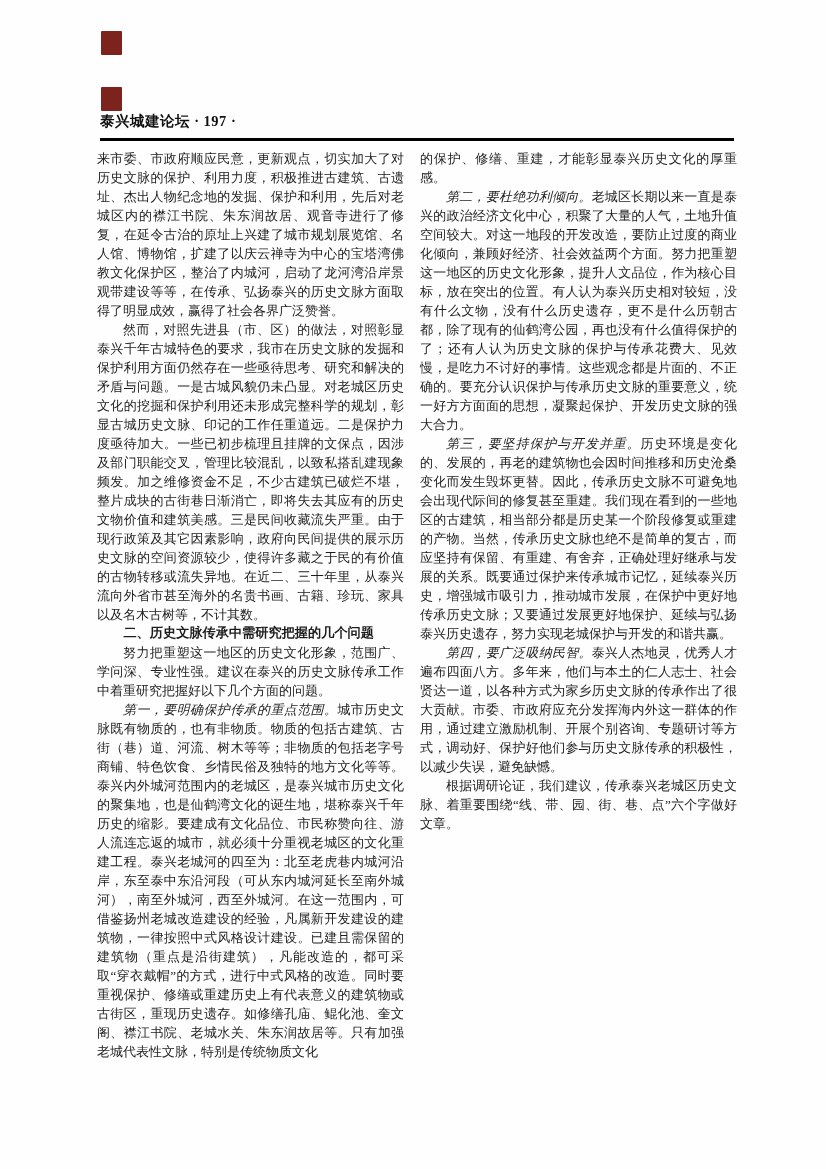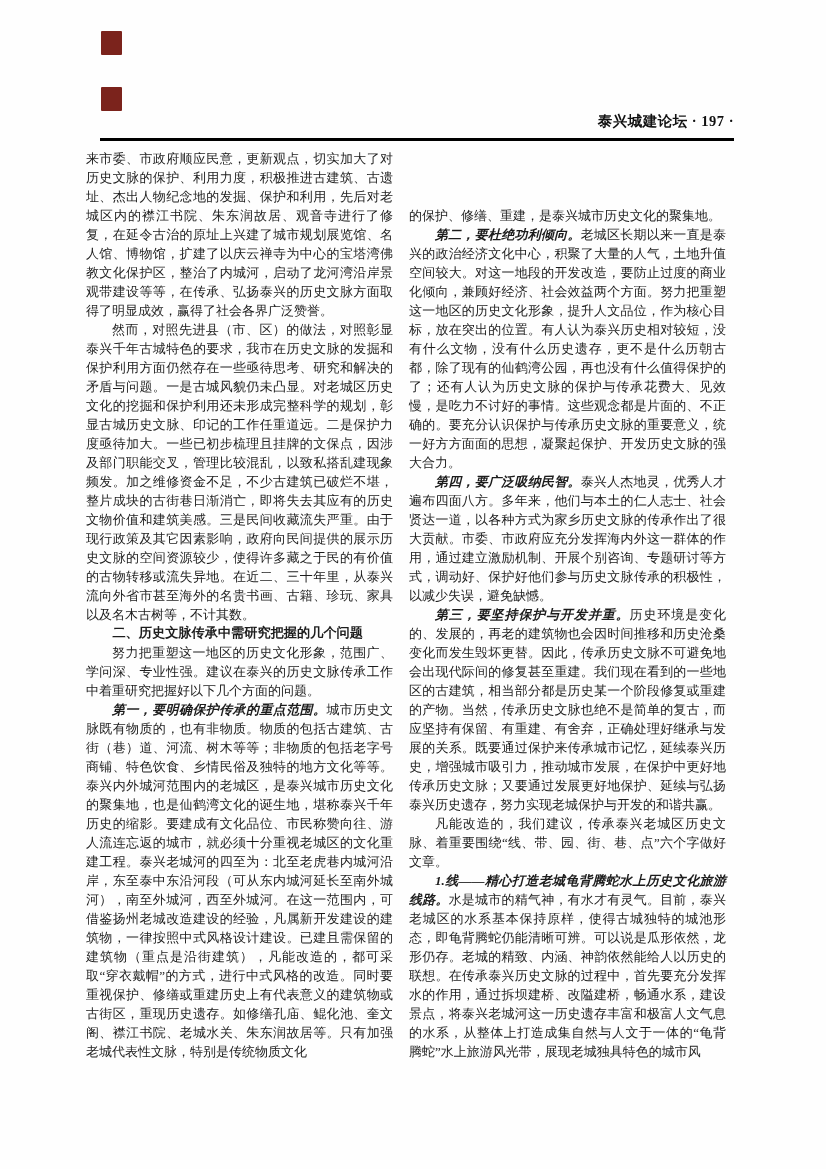--- a/index.html
+++ b/index.html
@@ -25,61 +25,58 @@
     background: #7b231c;
     border-radius: 1px;
   }
   .stamp.one { left: 101px; top: 31px; }
   .stamp.two { left: 101px; top: 87px; }
   .running-head {
     position: absolute;
     top: 112px;
     left: 100px;
     width: 634px;
-    text-align: right;
     font-size: 14.5px;
     font-weight: bold;
     letter-spacing: 0.5px;
     color: #111;
   }
   .head-rule {
     position: absolute;
     top: 138px;
     left: 100px;
     width: 634px;
     height: 3px;
     background: #000;
   }
   .body-columns {
     position: absolute;
     top: 149px;
-    left: 86px;
+    left: 97px;
     width: 640px;
     display: flex;
     gap: 16px;
-    align-items: flex-end;
   }
   .col {
     font-size: 13px;
     line-height: 19px;
     text-align: justify;
     color: #1c1c1c;
   }
   .col.left  { width: 307px; }
   .col.right { width: 317px; }
   .para { text-indent: 2em; margin: 0; }
   .para.noindent { text-indent: 0; }
   .para.heading {
     font-family: Liberation Mono, monospace;
     font-weight: bold;
     font-size: 13.2px;
   }
   .lead {
     font-style: italic;
-    font-weight: bold;
   }
 </style>
 </head>
 <body>
 
 <div class="page">
 
   <div class="stamp one"></div>
   <div class="stamp two"></div>
 
@@ -89,22 +86,21 @@
 
   <div class="body-columns">
     <div class="col left" id="col-left">
         <p class="para body noindent">来市委、市政府顺应民意，更新观点，切实加大了对历史文脉的保护、利用力度，积极推进古建筑、古遗址、杰出人物纪念地的发掘、保护和利用，先后对老城区内的襟江书院、朱东润故居、观音寺进行了修复，在延令古治的原址上兴建了城市规划展览馆、名人馆、博物馆，扩建了以庆云禅寺为中心的宝塔湾佛教文化保护区，整治了内城河，启动了龙河湾沿岸景观带建设等等，在传承、弘扬泰兴的历史文脉方面取得了明显成效，赢得了社会各界广泛赞誉。</p>
         <p class="para body">然而，对照先进县（市、区）的做法，对照彰显泰兴千年古城特色的要求，我市在历史文脉的发掘和保护利用方面仍然存在一些亟待思考、研究和解决的矛盾与问题。一是古城风貌仍未凸显。对老城区历史文化的挖掘和保护利用还未形成完整科学的规划，彰显古城历史文脉、印记的工作任重道远。二是保护力度亟待加大。一些已初步梳理且挂牌的文保点，因涉及部门职能交叉，管理比较混乱，以致私搭乱建现象频发。加之维修资金不足，不少古建筑已破烂不堪，整片成块的古街巷日渐消亡，即将失去其应有的历史文物价值和建筑美感。三是民间收藏流失严重。由于现行政策及其它因素影响，政府向民间提供的展示历史文脉的空间资源较少，使得许多藏之于民的有价值的古物转移或流失异地。在近二、三十年里，从泰兴流向外省市甚至海外的名贵书画、古籍、珍玩、家具以及名木古树等，不计其数。</p>
         <p class="para heading">二、历史文脉传承中需研究把握的几个问题</p>
         <p class="para body">努力把重塑这一地区的历史文化形象，范围广、学问深、专业性强。建议在泰兴的历史文脉传承工作中着重研究把握好以下几个方面的问题。</p>
         <p class="para body"><span class="lead">第一，要明确保护传承的重点范围。</span>城市历史文脉既有物质的，也有非物质。物质的包括古建筑、古街（巷）道、河流、树木等等；非物质的包括老字号商铺、特色饮食、乡情民俗及独特的地方文化等等。泰兴内外城河范围内的老城区，是泰兴城市历史文化的聚集地，也是仙鹤湾文化的诞生地，堪称泰兴千年历史的缩影。要建成有文化品位、市民称赞向往、游人流连忘返的城市，就必须十分重视老城区的文化重建工程。泰兴老城河的四至为：北至老虎巷内城河沿岸，东至泰中东沿河段（可从东内城河延长至南外城河），南至外城河，西至外城河。在这一范围内，可借鉴扬州老城改造建设的经验，凡属新开发建设的建筑物，一律按照中式风格设计建设。已建且需保留的建筑物（重点是沿街建筑），凡能改造的，都可采取“穿衣戴帽”的方式，进行中式风格的改造。同时要重视保护、修缮或重建历史上有代表意义的建筑物或古街区，重现历史遗存。如修缮孔庙、鲲化池、奎文阁、襟江书院、老城水关、朱东润故居等。只有加强老城代表性文脉，特别是传统物质文化</p>
       </div>
     <div class="col right" id="col-right">
-        <p class="para body noindent">的保护、修缮、重建，是泰兴城市历史文化的聚集地。</p>
+        <p class="para body noindent">的保护、修缮、重建，才能彰显泰兴历史文化的厚重感。</p>
         <p class="para body"><span class="lead">第二，要杜绝功利倾向。</span>老城区长期以来一直是泰兴的政治经济文化中心，积聚了大量的人气，土地升值空间较大。对这一地段的开发改造，要防止过度的商业化倾向，兼顾好经济、社会效益两个方面。努力把重塑这一地区的历史文化形象，提升人文品位，作为核心目标，放在突出的位置。有人认为泰兴历史相对较短，没有什么文物，没有什么历史遗存，更不是什么历朝古都，除了现有的仙鹤湾公园，再也没有什么值得保护的了；还有人认为历史文脉的保护与传承花费大、见效慢，是吃力不讨好的事情。这些观念都是片面的、不正确的。要充分认识保护与传承历史文脉的重要意义，统一好方方面面的思想，凝聚起保护、开发历史文脉的强大合力。</p>
+        <p class="para body"><span class="lead">第三，要坚持保护与开发并重。</span>历史环境是变化的、发展的，再老的建筑物也会因时间推移和历史沧桑变化而发生毁坏更替。因此，传承历史文脉不可避免地会出现代际间的修复甚至重建。我们现在看到的一些地区的古建筑，相当部分都是历史某一个阶段修复或重建的产物。当然，传承历史文脉也绝不是简单的复古，而应坚持有保留、有重建、有舍弃，正确处理好继承与发展的关系。既要通过保护来传承城市记忆，延续泰兴历史，增强城市吸引力，推动城市发展，在保护中更好地传承历史文脉；又要通过发展更好地保护、延续与弘扬泰兴历史遗存，努力实现老城保护与开发的和谐共赢。</p>
         <p class="para body"><span class="lead">第四，要广泛吸纳民智。</span>泰兴人杰地灵，优秀人才遍布四面八方。多年来，他们与本土的仁人志士、社会贤达一道，以各种方式为家乡历史文脉的传承作出了很大贡献。市委、市政府应充分发挥海内外这一群体的作用，通过建立激励机制、开展个别咨询、专题研讨等方式，调动好、保护好他们参与历史文脉传承的积极性，以减少失误，避免缺憾。</p>
-        <p class="para body"><span class="lead">第三，要坚持保护与开发并重。</span>历史环境是变化的、发展的，再老的建筑物也会因时间推移和历史沧桑变化而发生毁坏更替。因此，传承历史文脉不可避免地会出现代际间的修复甚至重建。我们现在看到的一些地区的古建筑，相当部分都是历史某一个阶段修复或重建的产物。当然，传承历史文脉也绝不是简单的复古，而应坚持有保留、有重建、有舍弃，正确处理好继承与发展的关系。既要通过保护来传承城市记忆，延续泰兴历史，增强城市吸引力，推动城市发展，在保护中更好地传承历史文脉；又要通过发展更好地保护、延续与弘扬泰兴历史遗存，努力实现老城保护与开发的和谐共赢。</p>
-        <p class="para body">凡能改造的，我们建议，传承泰兴老城区历史文脉、着重要围绕“线、带、园、街、巷、点”六个字做好文章。</p>
-        <p class="para body"><span class="lead">1.线——精心打造老城龟背腾蛇水上历史文化旅游线路。</span>水是城市的精气神，有水才有灵气。目前，泰兴老城区的水系基本保持原样，使得古城独特的城池形态，即龟背腾蛇仍能清晰可辨。可以说是瓜形依然，龙形仍存。老城的精致、内涵、神韵依然能给人以历史的联想。在传承泰兴历史文脉的过程中，首先要充分发挥水的作用，通过拆坝建桥、改隘建桥，畅通水系，建设景点，将泰兴老城河这一历史遗存丰富和极富人文气息的水系，从整体上打造成集自然与人文于一体的“龟背腾蛇”水上旅游风光带，展现老城独具特色的城市风</p>
+        <p class="para body">根据调研论证，我们建议，传承泰兴老城区历史文脉、着重要围绕“线、带、园、街、巷、点”六个字做好文章。</p>
       </div>
   </div>
 
 </div>
 
 </body></html>

